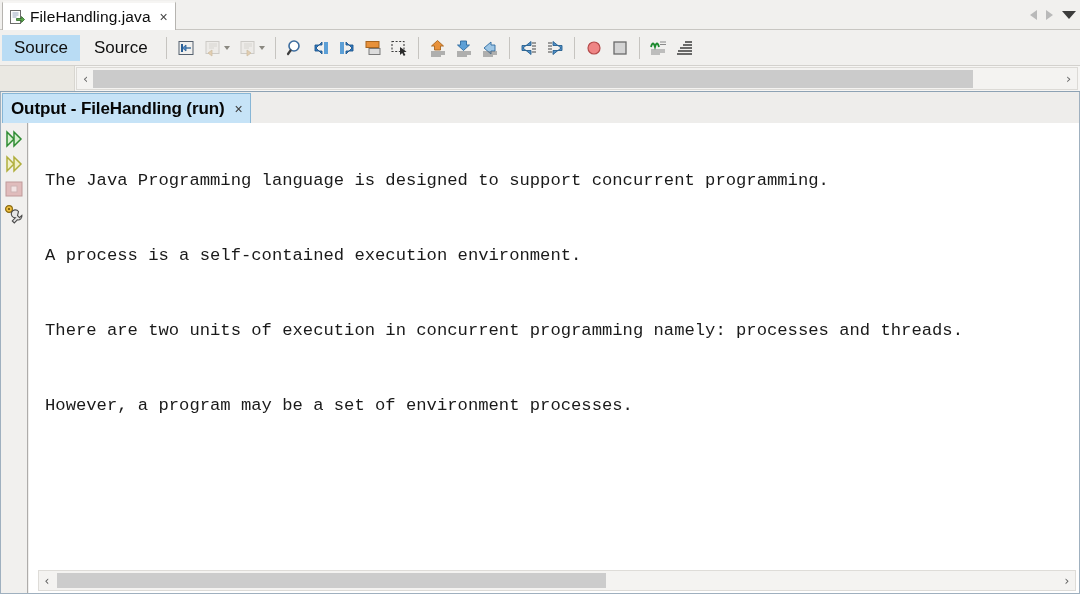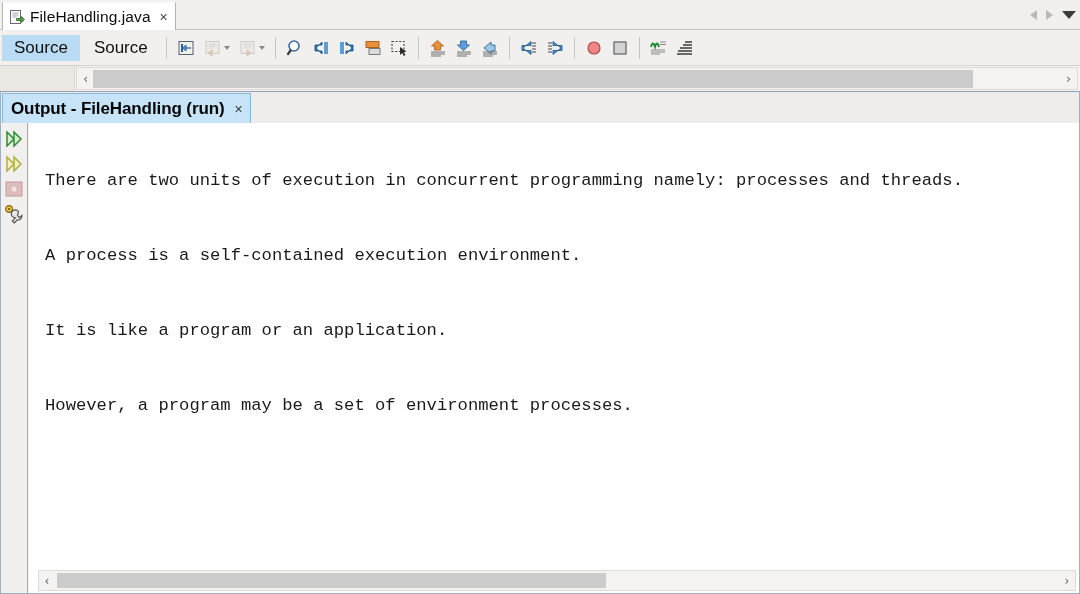--- a/index.html
+++ b/index.html
@@ -405,23 +405,23 @@
           <svg width="22" height="22" viewBox="0 0 22 22">
             <circle cx="6" cy="6" r="3.4" fill="#f0c040" stroke="#8a6b12" stroke-width="1.2"></circle>
             <circle cx="6" cy="6" r="1.1" fill="#6a5008"></circle>
             <path d="M15.5 8.5a4 4 0 1 0 -3.2 6.4l-3 3 2 2 3 -3a4 4 0 0 0 4.6 -4.6l-2.4 2.4 -2 -2z" fill="#e6e6e6" stroke="#4a4a4a" stroke-width="1.1"></path>
           </svg>
         </div>
       </div>
 
       <div class="out-text-area">
         <div class="out-lines">
+          <div class="out-line">The Java Programming language is designed to support concurrent programming.</div>
+          <div class="out-line">A process is a self-contained execution environment.</div>
           <div class="out-line">There are two units of execution in concurrent programming namely: processes and threads.</div>
-          <div class="out-line">A process is a self-contained execution environment.</div>
-          <div class="out-line">It is like a program or an application.</div>
           <div class="out-line">However, a program may be a set of environment processes.</div>
           
           
           
           
           
           
           
           
           

